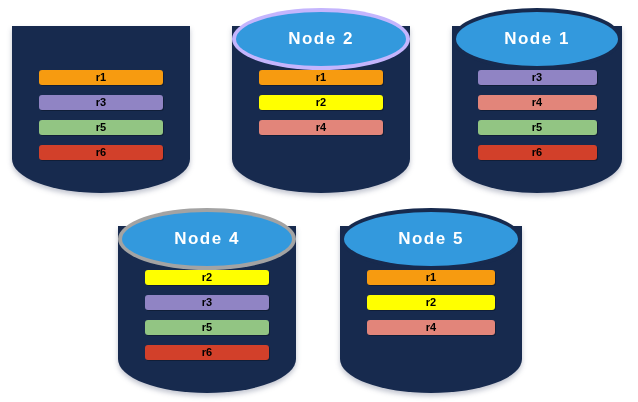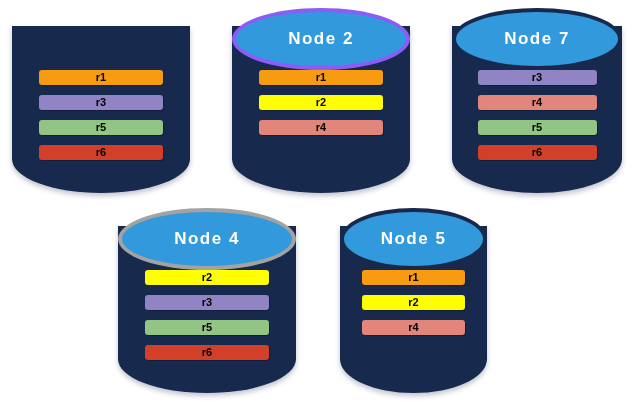--- a/index.html
+++ b/index.html
@@ -113,38 +113,38 @@
       <div class="replica-list">
         <div class="replica" style="background: rgb(247, 155, 16); color: rgb(0, 0, 0);">r1</div>
         <div class="replica" style="background: rgb(144, 132, 196); color: rgb(0, 0, 0);">r3</div>
         <div class="replica" style="background: rgb(146, 197, 131); color: rgb(0, 0, 0);">r5</div>
         <div class="replica" style="background: rgb(210, 64, 42); color: rgb(0, 0, 0);">r6</div>
       </div>
     </div>
     <div class="node" style="left: 232px; top: 8px; width: 178px; height: 185px;">
       <div class="cyl">
         <div class="cyl-body" style="background: rgb(23, 42, 78);"></div>
-        <div class="cyl-top-ring" style="background: #8b5cf6;">
+        <div class="cyl-top-ring" style="background: #c4b5fd;">
           <div class="cyl-top" style="background: rgb(51, 153, 221);">
             <div class="node-label" style="color: rgb(255, 255, 255);">Node 2</div>
           </div>
         </div>
       </div>
       <div class="replica-list">
         <div class="replica" style="background: rgb(247, 155, 16); color: rgb(0, 0, 0);">r1</div>
         <div class="replica" style="background: rgb(255, 255, 0); color: rgb(0, 0, 0);">r2</div>
         <div class="replica" style="background: rgb(226, 133, 122); color: rgb(0, 0, 0);">r4</div>
       </div>
     </div>
     <div class="node" style="left: 452px; top: 8px; width: 170px; height: 185px;">
       <div class="cyl">
         <div class="cyl-body" style="background: rgb(23, 42, 78);"></div>
         <div class="cyl-top-ring" style="background: rgb(23, 42, 78);">
           <div class="cyl-top" style="background: rgb(51, 153, 221);">
-            <div class="node-label" style="color: rgb(255, 255, 255);">Node 7</div>
+            <div class="node-label" style="color: rgb(255, 255, 255);">Node 1</div>
           </div>
         </div>
       </div>
       <div class="replica-list">
         <div class="replica" style="background: rgb(144, 132, 196); color: rgb(0, 0, 0);">r3</div>
         <div class="replica" style="background: rgb(226, 133, 122); color: rgb(0, 0, 0);">r4</div>
         <div class="replica" style="background: rgb(146, 197, 131); color: rgb(0, 0, 0);">r5</div>
         <div class="replica" style="background: rgb(210, 64, 42); color: rgb(0, 0, 0);">r6</div>
       </div>
     </div>
@@ -157,21 +157,21 @@
           </div>
         </div>
       </div>
       <div class="replica-list">
         <div class="replica" style="background: rgb(255, 255, 0); color: rgb(0, 0, 0);">r2</div>
         <div class="replica" style="background: rgb(144, 132, 196); color: rgb(0, 0, 0);">r3</div>
         <div class="replica" style="background: rgb(146, 197, 131); color: rgb(0, 0, 0);">r5</div>
         <div class="replica" style="background: rgb(210, 64, 42); color: rgb(0, 0, 0);">r6</div>
       </div>
     </div>
-    <div class="node" style="left: 340px; top: 208px; width: 147px; height: 185px;">
+    <div class="node" style="left: 340px; top: 208px; width: 182px; height: 185px;">
       <div class="cyl">
         <div class="cyl-body" style="background: rgb(23, 42, 78);"></div>
         <div class="cyl-top-ring" style="background: rgb(23, 42, 78);">
           <div class="cyl-top" style="background: rgb(51, 153, 221);">
             <div class="node-label" style="color: rgb(255, 255, 255);">Node 5</div>
           </div>
         </div>
       </div>
       <div class="replica-list">
         <div class="replica" style="background: rgb(247, 155, 16); color: rgb(0, 0, 0);">r1</div>

